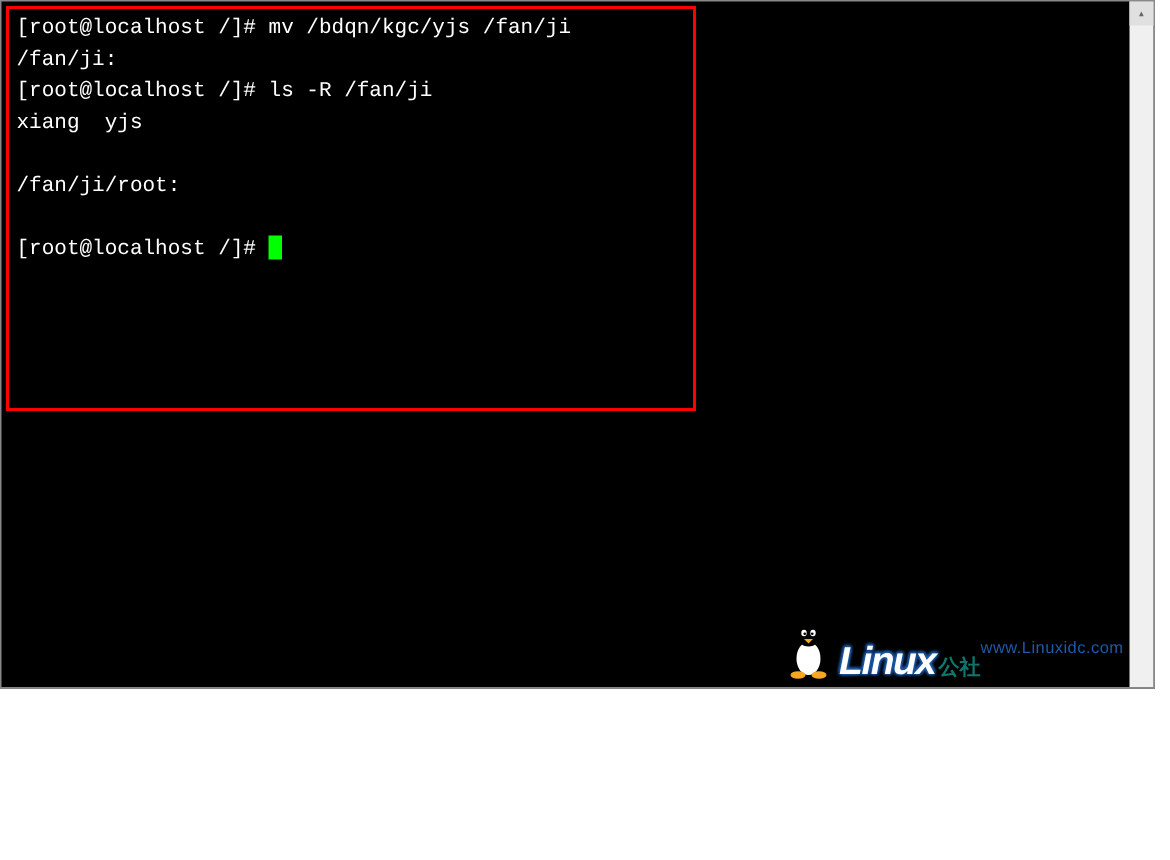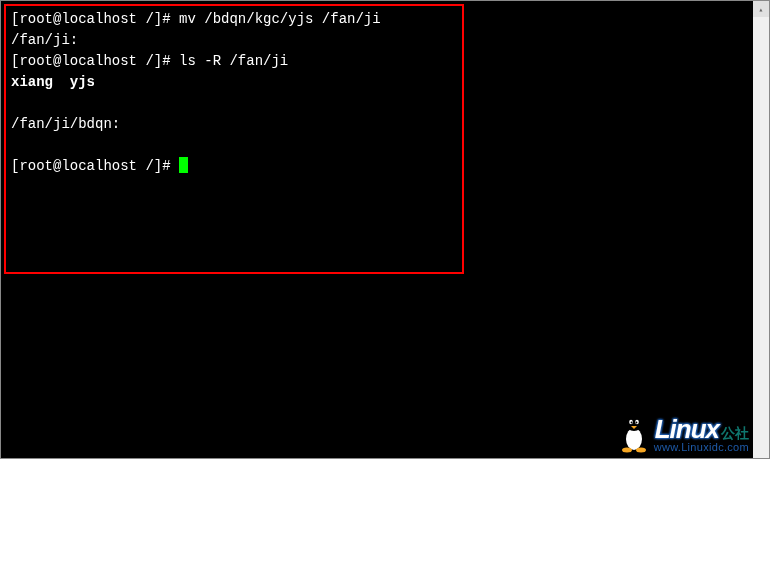--- a/index.html
+++ b/index.html
@@ -62,21 +62,21 @@
       color: #fff;
       font-size: 14px;
       line-height: 1.5;
       font-family: "Courier New", monospace;
     }
     .line {
       white-space: pre;
       min-height: 21px;
     }
     .bold {
-      font-weight: bold;
+      font-weight: normal;
     }
     .cursor {
       display: inline-block;
       width: 9px;
       height: 16px;
       background: #00ff00;
       vertical-align: text-bottom;
       margin-bottom: 1px;
     }
     .watermark {
@@ -91,22 +91,22 @@
       width: 34px;
       height: 40px;
       position: relative;
     }
     .penguin svg {
       width: 100%;
       height: 100%;
     }
     .watermark-text {
       display: flex;
-      flex-direction: column;
-      align-items: flex-end;
+      flex-direction: row;
+      align-items: flex-start;
       line-height: 1.0;
       font-family: Arial, sans-serif;
     }
     .brand-top {
       display: flex;
       align-items: baseline;
     }
     .brand-linux {
       font-size: 26px;
       font-weight: bold;
@@ -131,21 +131,21 @@
 </head>
 <body>
 
 <div class="terminal-outer">
   <div class="terminal-content">
     <div class="line"><span>[root@localhost /]# </span><span>mv /bdqn/kgc/yjs /fan/ji</span></div>
     <div class="line"><span>/fan/ji:</span></div>
     <div class="line"><span>[root@localhost /]# </span><span>ls -R /fan/ji</span></div>
     <div class="line bold"><span>xiang  yjs</span></div>
     <div class="line"><span></span></div>
-    <div class="line"><span>/fan/ji/bdqn:</span></div>
+    <div class="line"><span>/fan/ji/root:</span></div>
     <div class="line"><span></span></div>
     <div class="line"><span>[root@localhost /]# </span><span class="cursor"></span></div>
   </div>
 
   <div class="red-box"></div>
 
   <div class="scrollbar">
     <div class="scrollbar-up">
       <span>▴</span>
     </div>

